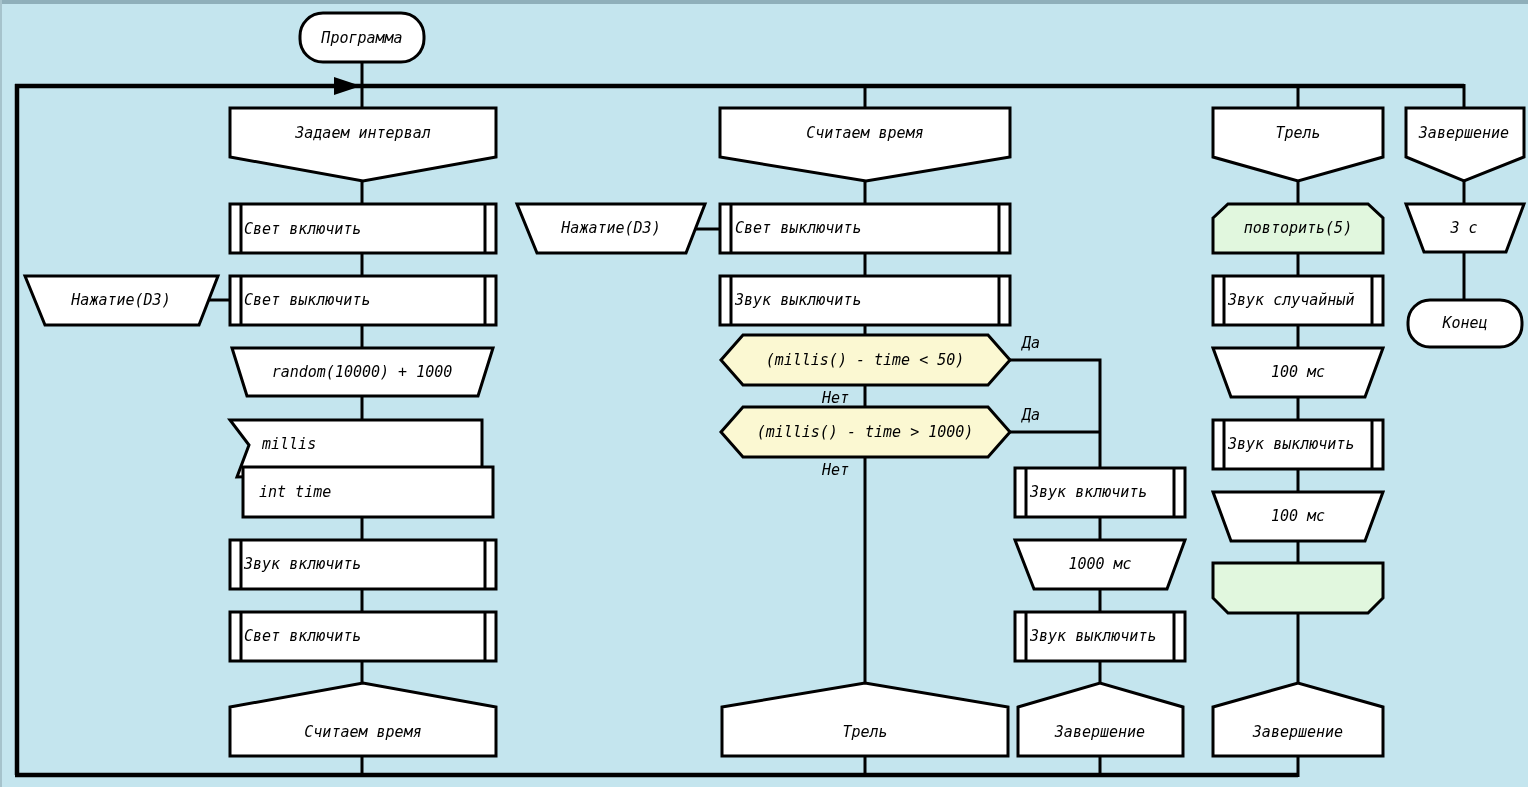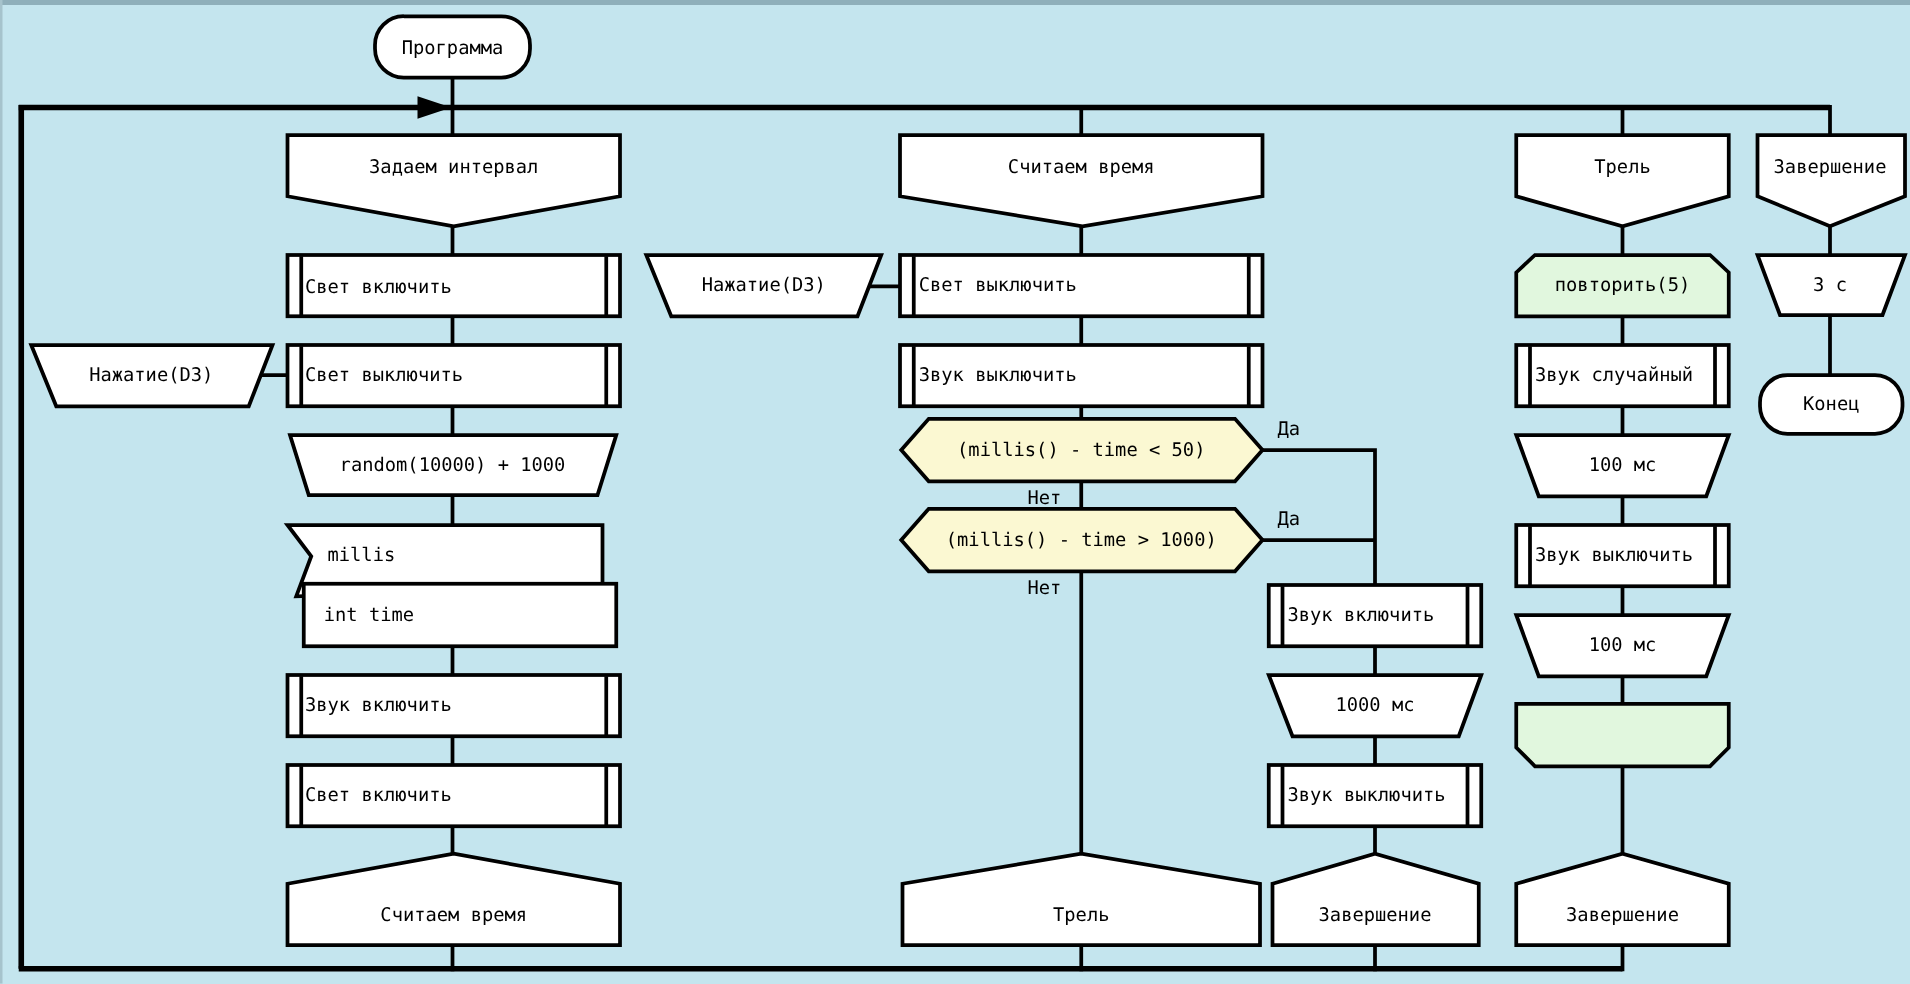--- a/index.html
+++ b/index.html
@@ -4,21 +4,21 @@
 <style>
   html, body {
     margin: 0;
     padding: 0;
     width: 1528px;
     height: 787px;
     overflow: hidden;
     background: var(--background, #c4e5ee);
     font-family: "DejaVu Sans Mono", monospace;
   }
-  #canvas-wrap { position: relative; width: 1528px; height: 787px; }
+  #canvas-wrap { position: relative; width: 1528px; height: 787px; font-style: italic; }
   svg { display: block; }
   svg text {
     font-family: "DejaVu Sans Mono", monospace;
     font-size: 15px;
     fill: #000;
     dominant-baseline: central;
   }
   .ctr { text-anchor: middle; }
   .lft { text-anchor: start; }
   .shape { fill: var(--block-fill, #ffffff); stroke: var(--line, #000); stroke-width: 3; stroke-linejoin: miter; }

